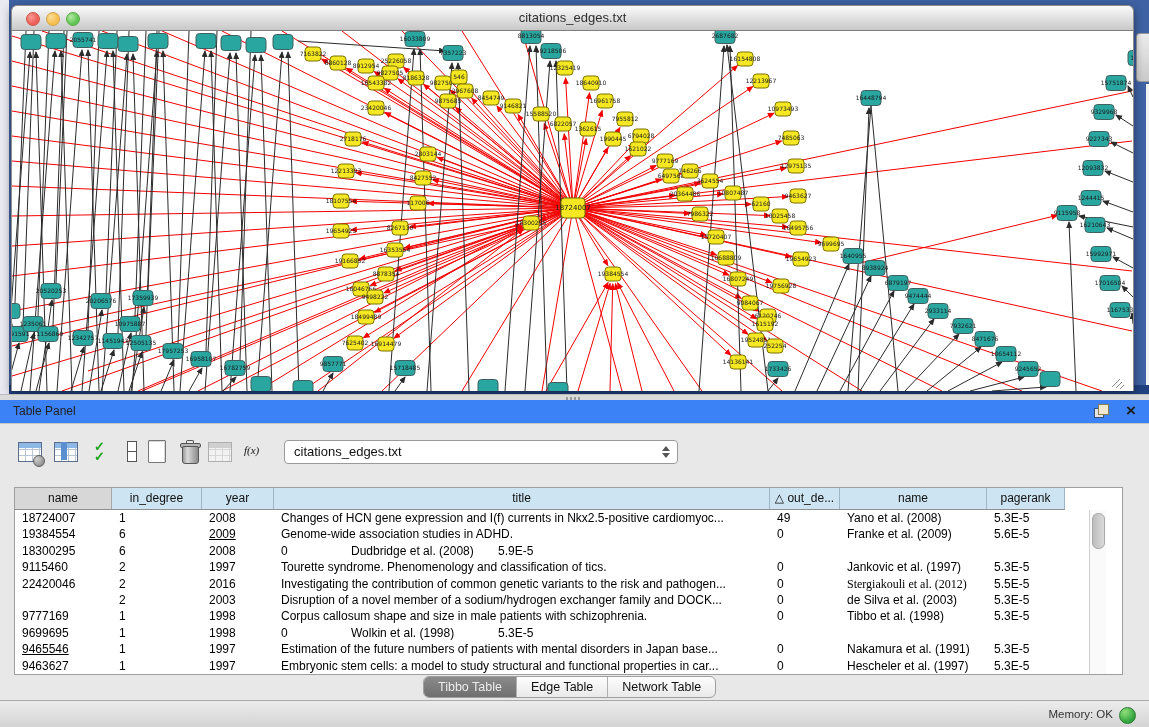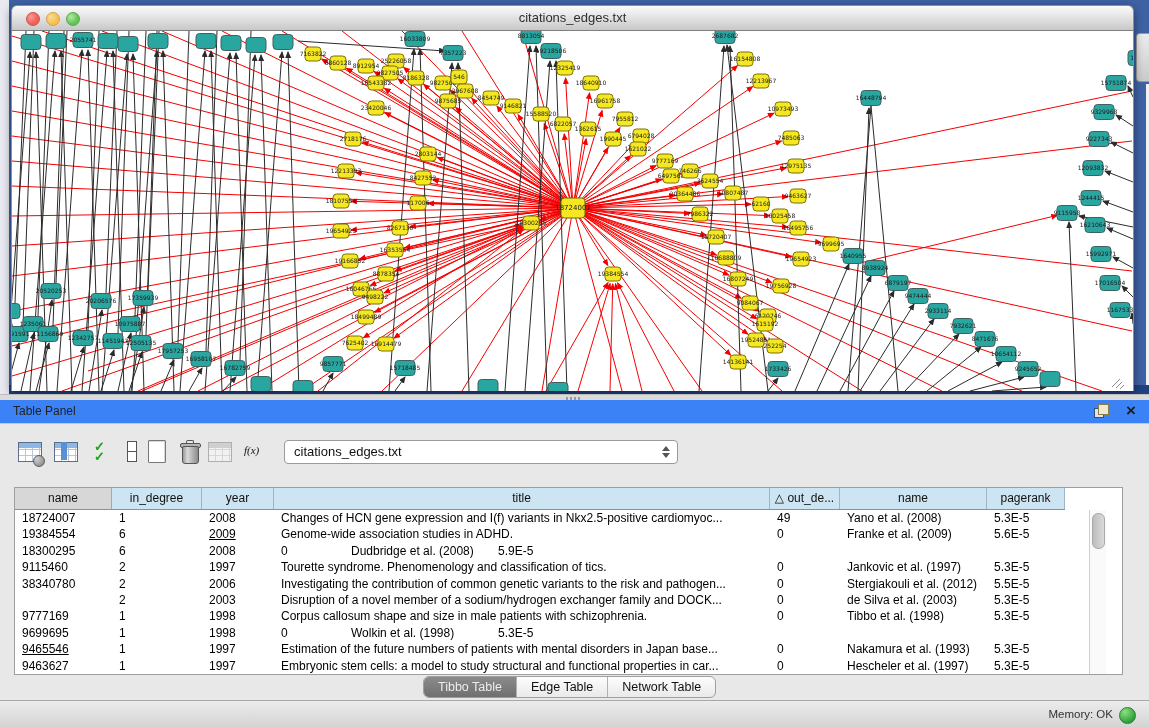--- a/index.html
+++ b/index.html
@@ -899,21 +899,21 @@
           <div class="th" style="width: 496px;">title</div>
           <div class="th" style="width: 70px;">△ out_de...</div>
           <div class="th" style="width: 147px;">name</div>
           <div class="th" style="width: 78px;">pagerank</div>
         </div>
       <div class="tbody" id="tbody">
           <div class="tr">
             <div class="td" style="width: 97px;">18724007</div>
             <div class="td" style="width: 90px;">1</div>
             <div class="td" style="width: 72px;">2008</div>
-            <div class="td" style="width: 496px;">Changes of HCN gene expression and I(f) variants in Nkx2.5-positive cardiomyoc...</div>
+            <div class="td" style="width: 496px;">Changes of HCN gene expression and I(f) currents in Nkx2.5-positive cardiomyoc...</div>
             <div class="td" style="width: 70px;">49</div>
             <div class="td" style="width: 147px;">Yano et al. (2008)</div>
             <div class="td" style="width: 78px;">5.3E-5</div>
           </div>
           <div class="tr">
             <div class="td" style="width: 97px;">19384554</div>
             <div class="td" style="width: 90px;">6</div>
             <div class="td" style="width: 72px; text-decoration: underline;">2009</div>
             <div class="td" style="width: 496px;">Genome-wide association studies in ADHD.</div>
             <div class="td" style="width: 70px;">0</div>
@@ -931,26 +931,26 @@
           <div class="tr">
             <div class="td" style="width: 97px;">9115460</div>
             <div class="td" style="width: 90px;">2</div>
             <div class="td" style="width: 72px;">1997</div>
             <div class="td" style="width: 496px;">Tourette syndrome. Phenomenology and classification of tics.</div>
             <div class="td" style="width: 70px;">0</div>
             <div class="td" style="width: 147px;">Jankovic et al. (1997)</div>
             <div class="td" style="width: 78px;">5.3E-5</div>
           </div>
           <div class="tr">
-            <div class="td" style="width: 97px;">38340780</div>
+            <div class="td" style="width: 97px;">22420046</div>
             <div class="td" style="width: 90px;">2</div>
-            <div class="td" style="width: 72px;">2006</div>
+            <div class="td" style="width: 72px;">2016</div>
             <div class="td" style="width: 496px;">Investigating the contribution of common genetic variants to the risk and pathogen...</div>
             <div class="td" style="width: 70px;">0</div>
-            <div class="td" style="width: 147px;">Stergiakouli et al. (2012)</div>
+            <div class="td" style="width: 147px; font-family: Liberation Serif, serif;">Stergiakouli et al. (2012)</div>
             <div class="td" style="width: 78px;">5.5E-5</div>
           </div>
           <div class="tr">
             <div class="td" style="width: 97px; margin-top: 27px;">14569117</div>
             <div class="td" style="width: 90px;">2</div>
             <div class="td" style="width: 72px;">2003</div>
             <div class="td" style="width: 496px;">Disruption of a novel member of a sodium/hydrogen exchanger family and DOCK...</div>
             <div class="td" style="width: 70px;">0</div>
             <div class="td" style="width: 147px;">de Silva et al. (2003)</div>
             <div class="td" style="width: 78px;">5.3E-5</div>
@@ -971,21 +971,21 @@
             <div class="td" style="width: 70px;">0</div>
             <div class="td" style="width: 147px;">Wolkin et al. (1998)</div>
             <div class="td" style="width: 78px;">5.3E-5</div>
           </div>
           <div class="tr">
             <div class="td" style="width: 97px; text-decoration: underline;">9465546</div>
             <div class="td" style="width: 90px;">1</div>
             <div class="td" style="width: 72px;">1997</div>
             <div class="td" style="width: 496px;">Estimation of the future numbers of patients with mental disorders in Japan base...</div>
             <div class="td" style="width: 70px;">0</div>
-            <div class="td" style="width: 147px;">Nakamura et al. (1993)</div>
+            <div class="td" style="width: 147px;">Nakamura et al. (1991)</div>
             <div class="td" style="width: 78px;">5.3E-5</div>
           </div>
           <div class="tr">
             <div class="td" style="width: 97px;">9463627</div>
             <div class="td" style="width: 90px;">1</div>
             <div class="td" style="width: 72px;">1997</div>
             <div class="td" style="width: 496px;">Embryonic stem cells: a model to study structural and functional properties in car...</div>
             <div class="td" style="width: 70px;">0</div>
             <div class="td" style="width: 147px;">Hescheler et al. (1997)</div>
             <div class="td" style="width: 78px;">5.3E-5</div>

